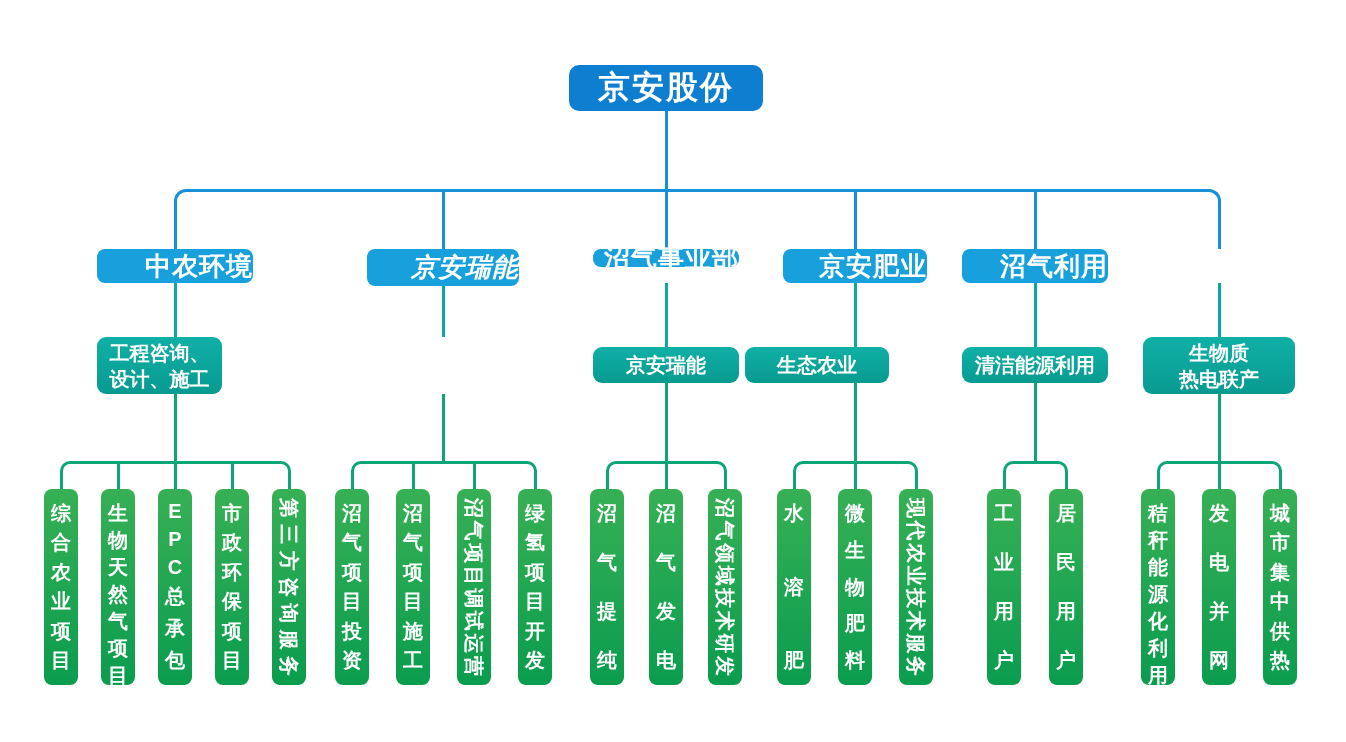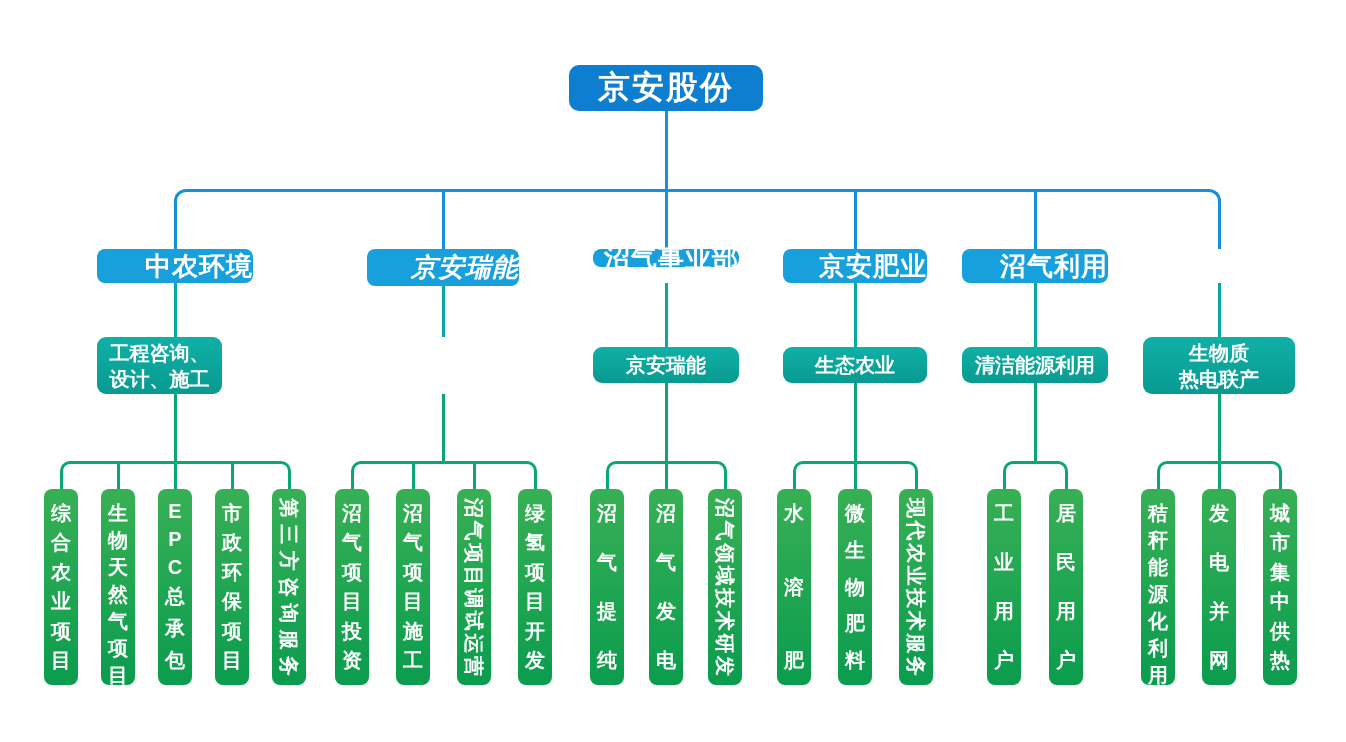--- a/index.html
+++ b/index.html
@@ -199,21 +199,21 @@
         <span>技</span>
         <span>术</span>
         <span>研</span>
         <span>发</span>
       </div>
     </div>
     <div class="box division-box" style="left: 783px; top: 249px; width: 144px; height: 34px;">
       <span>京安肥业</span>
     </div>
     <div class="cline" style="left: 853.5px; top: 283px; width: 3px; height: 64px; background: rgb(10, 168, 158);"></div>
-    <div class="box scope-box" style="left: 783px; top: 347px; width: 144px; height: 36px;">
+    <div class="box scope-box" style="left: 745px; top: 347px; width: 144px; height: 36px;">
       <div>生态农业</div>
     </div>
     <div class="cline" style="left: 853.5px; top: 383px; width: 3px; height: 81px; background: rgb(12, 165, 119);"></div>
     <div class="cline" style="left: 792.5px; top: 461px; width: 125px; height: 28px; border-top: 3px solid rgb(12, 165, 119); border-left: 3px solid rgb(12, 165, 119); border-right: 3px solid rgb(12, 165, 119); border-radius: 10px 10px 0px 0px; box-sizing: border-box;"></div>
     <div class="cline" style="left: 853.5px; top: 461px; width: 3px; height: 28px; background: rgb(12, 165, 119);"></div>
     <div class="box leaf" style="left: 777px; top: 489px; width: 34px; height: 196px;">
       <div class="leaf-inner">
         <span>水</span>
         <span>溶</span>
         <span>肥</span>

